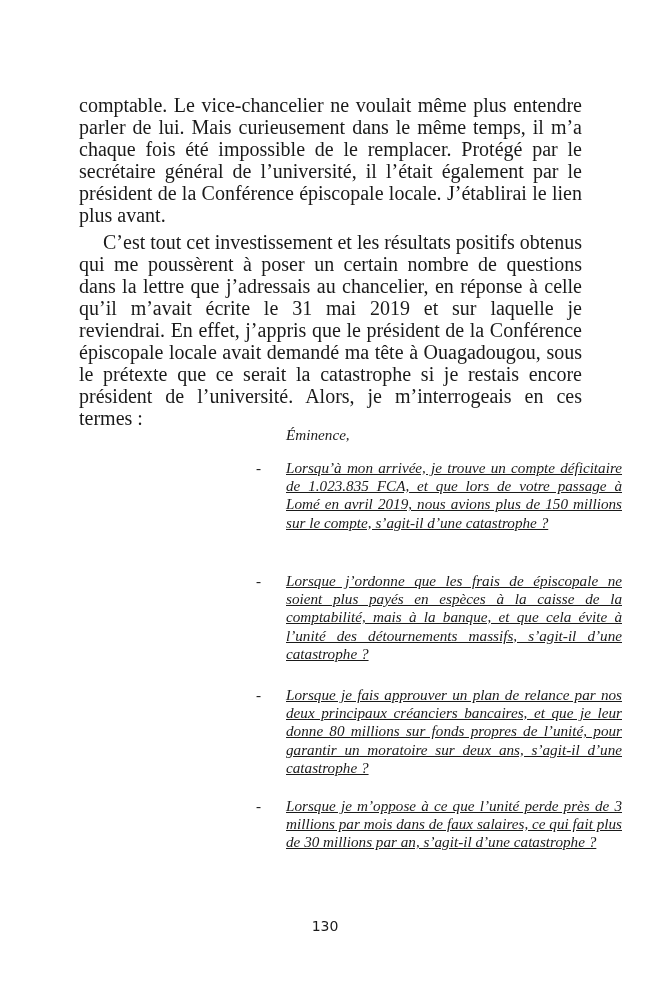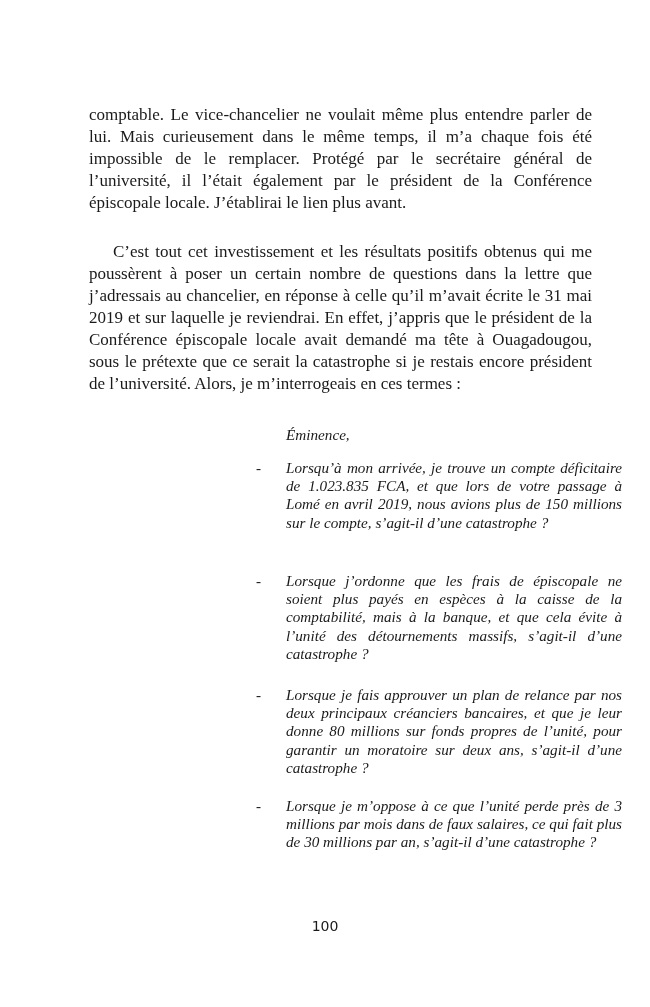--- a/index.html
+++ b/index.html
@@ -18,24 +18,24 @@
       position: absolute;
       left: 0; top: 0;
       width: 650px;
       height: 1007px;
     }
     .body-text {
       position: absolute;
       left: 75px;
       width: 503px;
       font-family: "Liberation Serif", serif;
-      font-size: 17px;
+      font-size: 20px;
       line-height: 22px;
       text-align: justify;
-      margin: 14px;
+      margin: 4px;
     }
     .p1 { top: 90px; }
     .p2 { top: 227px; text-indent: 24px; }
     .quote {
       position: absolute;
       left: 128px;
       width: 366px;
       font-family: "Liberation Serif", serif;
       font-style: italic;
       font-size: 15.2px;
@@ -55,20 +55,21 @@
     }
     .dash {
       width: 30px;
       flex: 0 0 30px;
       font-style: normal;
     }
     .item-text {
       flex: 1;
       text-align: justify;
       margin: 0;
+      text-decoration: underline;
     }
     .i1 { top: 459px; }
     .i2 { top: 572px; }
     .i3 { top: 686px; }
     .i4 { top: 797px; }
     .page-number {
       position: absolute;
       left: 0;
       width: 650px;
       top: 918px;
@@ -104,15 +105,15 @@
       <span class="dash">-</span>
       <p class="item-text">Lorsque je fais approuver un plan de relance par nos deux principaux créanciers bancaires, et que je leur donne 80 millions sur fonds propres de l’unité, pour garantir un moratoire sur deux ans, s’agit-il d’une catastrophe ?</p>
     </div>
 
     <div class="quote item i4">
       <span class="dash">-</span>
       <p class="item-text">Lorsque je m’oppose à ce que l’unité perde près de 3 millions par mois dans de faux salaires, ce qui fait plus de 30 millions par an, s’agit-il d’une catastrophe ?</p>
     </div>
   </div>
 
-  <div class="page-number">100</div>
+  <div class="page-number">130</div>
 
 </div>
 
 </body></html>

